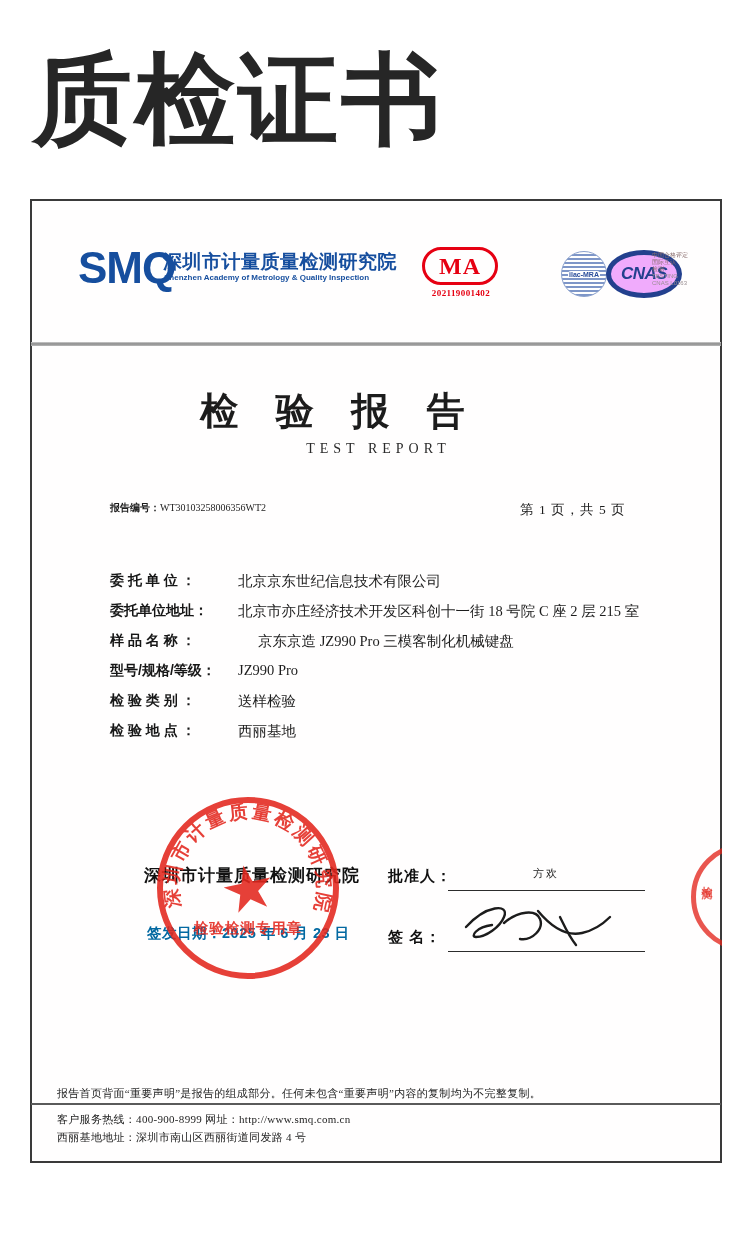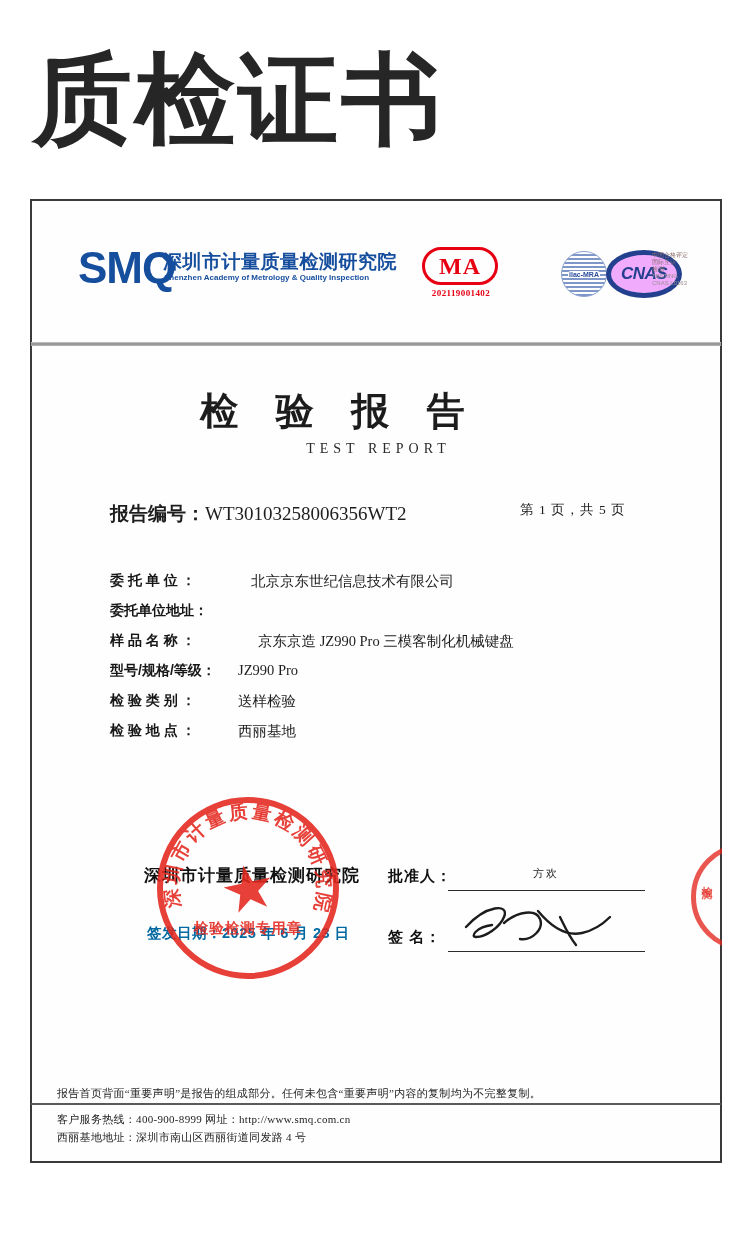--- a/index.html
+++ b/index.html
@@ -86,21 +86,21 @@
     left:30px; top:386px; width:605px; text-align:center;
     font-size:38px; font-weight:600; color:#1c1c1c; letter-spacing:14px;
     text-indent:14px;
   }
   .report-title-en {
     left:30px; top:441px; width:692px; text-align:center;
     font-size:14px; color:#2a2a2a; letter-spacing:5px; text-indent:5px;
   }
 
   
-  .repno-row { left:110px; top:501px; font-size:19px; color:#1d1d1d; }
+  .repno-row { left:110px; top:501px; font-size:10px; color:#1d1d1d; }
   .repno-label { font-weight:600; }
   .page-info { left:520px; top:501px; width:132px; text-align:left; font-size:13.5px; color:#1d1d1d; letter-spacing:1px; }
 
   
   .field-row { left:110px; width:560px; height:22px; display:flex; }
   .field-label {
     width:122px; flex:0 0 122px;
     font-family:"Liberation Sans", sans-serif; font-weight:700;
     font-size:14px; color:#161616; white-space:nowrap;
   }
@@ -179,26 +179,27 @@
 <div class="abs divider"></div>
 
 <div class="abs report-title-cn">检 验 报 告</div>
 <div class="abs report-title-en">TEST REPORT</div>
 
 <div class="abs repno-row">
   <span class="repno-label">报告编号：</span><span>WT30103258006356WT2</span>
 </div>
 <div class="abs page-info">第 1 页，共 5 页</div>
 
-<div class="abs field-row" style="top:572px;gap:13px;">
+<div class="abs field-row" style="top:572px;">
   <span class="field-label">委 托 单 位 ：</span>
   <span class="field-value">北京京东世纪信息技术有限公司</span>
 </div>
 <div class="abs field-row" style="top:602px;">
   <span class="field-label">委托单位地址：</span>
+  <span class="field-value">北京市亦庄经济技术开发区科创十一街 18 号院 C 座 2 层 215 室</span>
 </div>
 <div class="abs field-row" style="top:632px;gap:20px;">
   <span class="field-label">样 品 名 称 ：</span>
   <span class="field-value">京东京造 JZ990 Pro 三模客制化机械键盘</span>
 </div>
 <div class="abs field-row" style="top:662px;">
   <span class="field-label">型号/规格/等级：</span>
   <span class="field-value">JZ990 Pro</span>
 </div>
 <div class="abs field-row" style="top:692px;">

